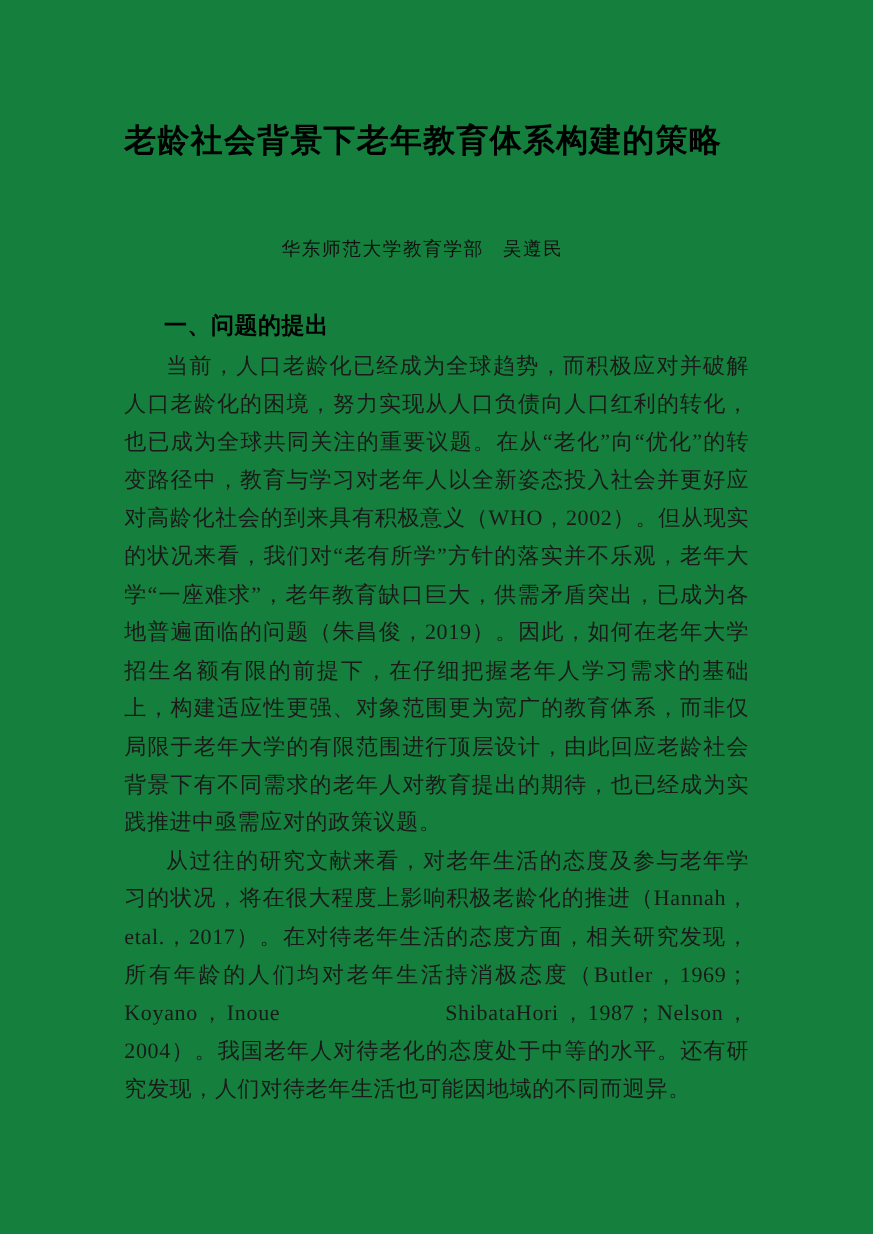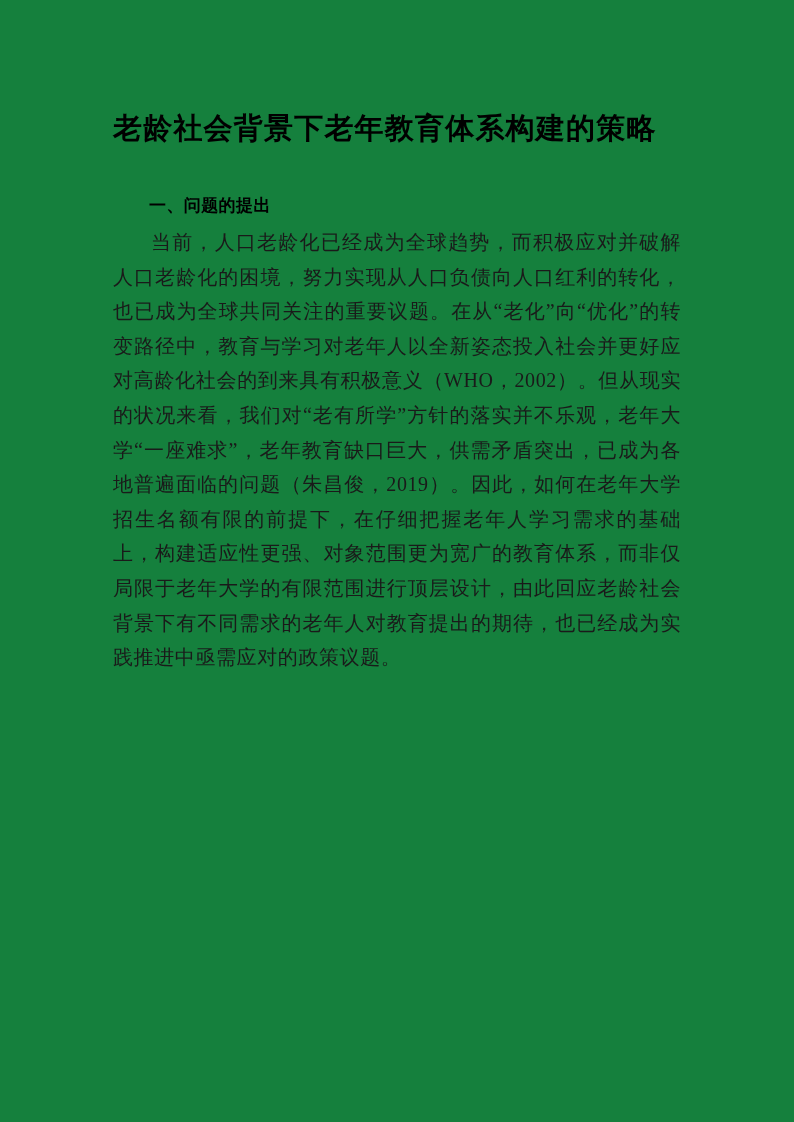--- a/index.html
+++ b/index.html
@@ -56,21 +56,21 @@
   }
   .author-sep {
     display: inline-block;
     width: 17px;
   }
 
   
   .section-heading {
     font-family: "DejaVu Sans", "Liberation Sans", sans-serif;
     font-weight: bold;
-    font-size: 17px;
+    font-size: 21px;
     line-height: 25px;
     color: #000000;
     letter-spacing: 0.4px;
     margin: 0;
     padding-top: 43px;
     padding-left: 36px;
   }
 
   
   .body-para {
@@ -99,20 +99,24 @@
 </head>
 <body>
 
 <div class="page">
   <div class="content">
 
     <h1 class="doc-title">
       <span class="title-line line1">老龄社会背景下老年教育体系构建的策略</span>
     </h1>
 
+    <p class="author-line">
+      <span>华东师范大学教育学部</span><span class="author-sep"></span><span>吴遵民</span>
+    </p>
 
     <h2 class="section-heading">一、问题的提出</h2>
 
     <p class="body-para first">当前，人口老龄化已经成为全球趋势，而积极应对并破解人口老龄化的困境，努力实现从人口负债向人口红利的转化，也已成为全球共同关注的重要议题。在从“老化”向“优化”的转变路径中，教育与学习对老年人以全新姿态投入社会并更好应对高龄化社会的到来具有积极意义（WHO，2002）。但从现实的状况来看，我们对“老有所学”方针的落实并不乐观，老年大学“一座难求”，老年教育缺口巨大，供需矛盾突出，已成为各地普遍面临的问题（朱昌俊，2019）。因此，如何在老年大学招生名额有限的前提下，在仔细把握老年人学习需求的基础上，构建适应性更强、对象范围更为宽广的教育体系，而非仅局限于老年大学的有限范围进行顶层设计，由此回应老龄社会背景下有不同需求的老年人对教育提出的期待，也已经成为实践推进中亟需应对的政策议题。</p>
 
+    <p class="body-para second"><span>从过往的研究文献来看，对老年生活的态度及参与老年学习的状况，将在很大程度上影响积极老龄化的推进（Hannah，etal.，2017）。在对待老年生活的态度方面，相关研究发现，所有年龄的人们均对老年生活持消极态度（Butler，1969；Koyano，Inoue</span><span class="ref-shift"></span><span>ShibataHori，1987；Nelson，2004）。我国老年人对待老化的态度处于中等的水平。还有研究发现，人们对待老年生活也可能因地域的不同而迥异。</span></p>
 
   </div>
 </div>
 
 </body></html>

